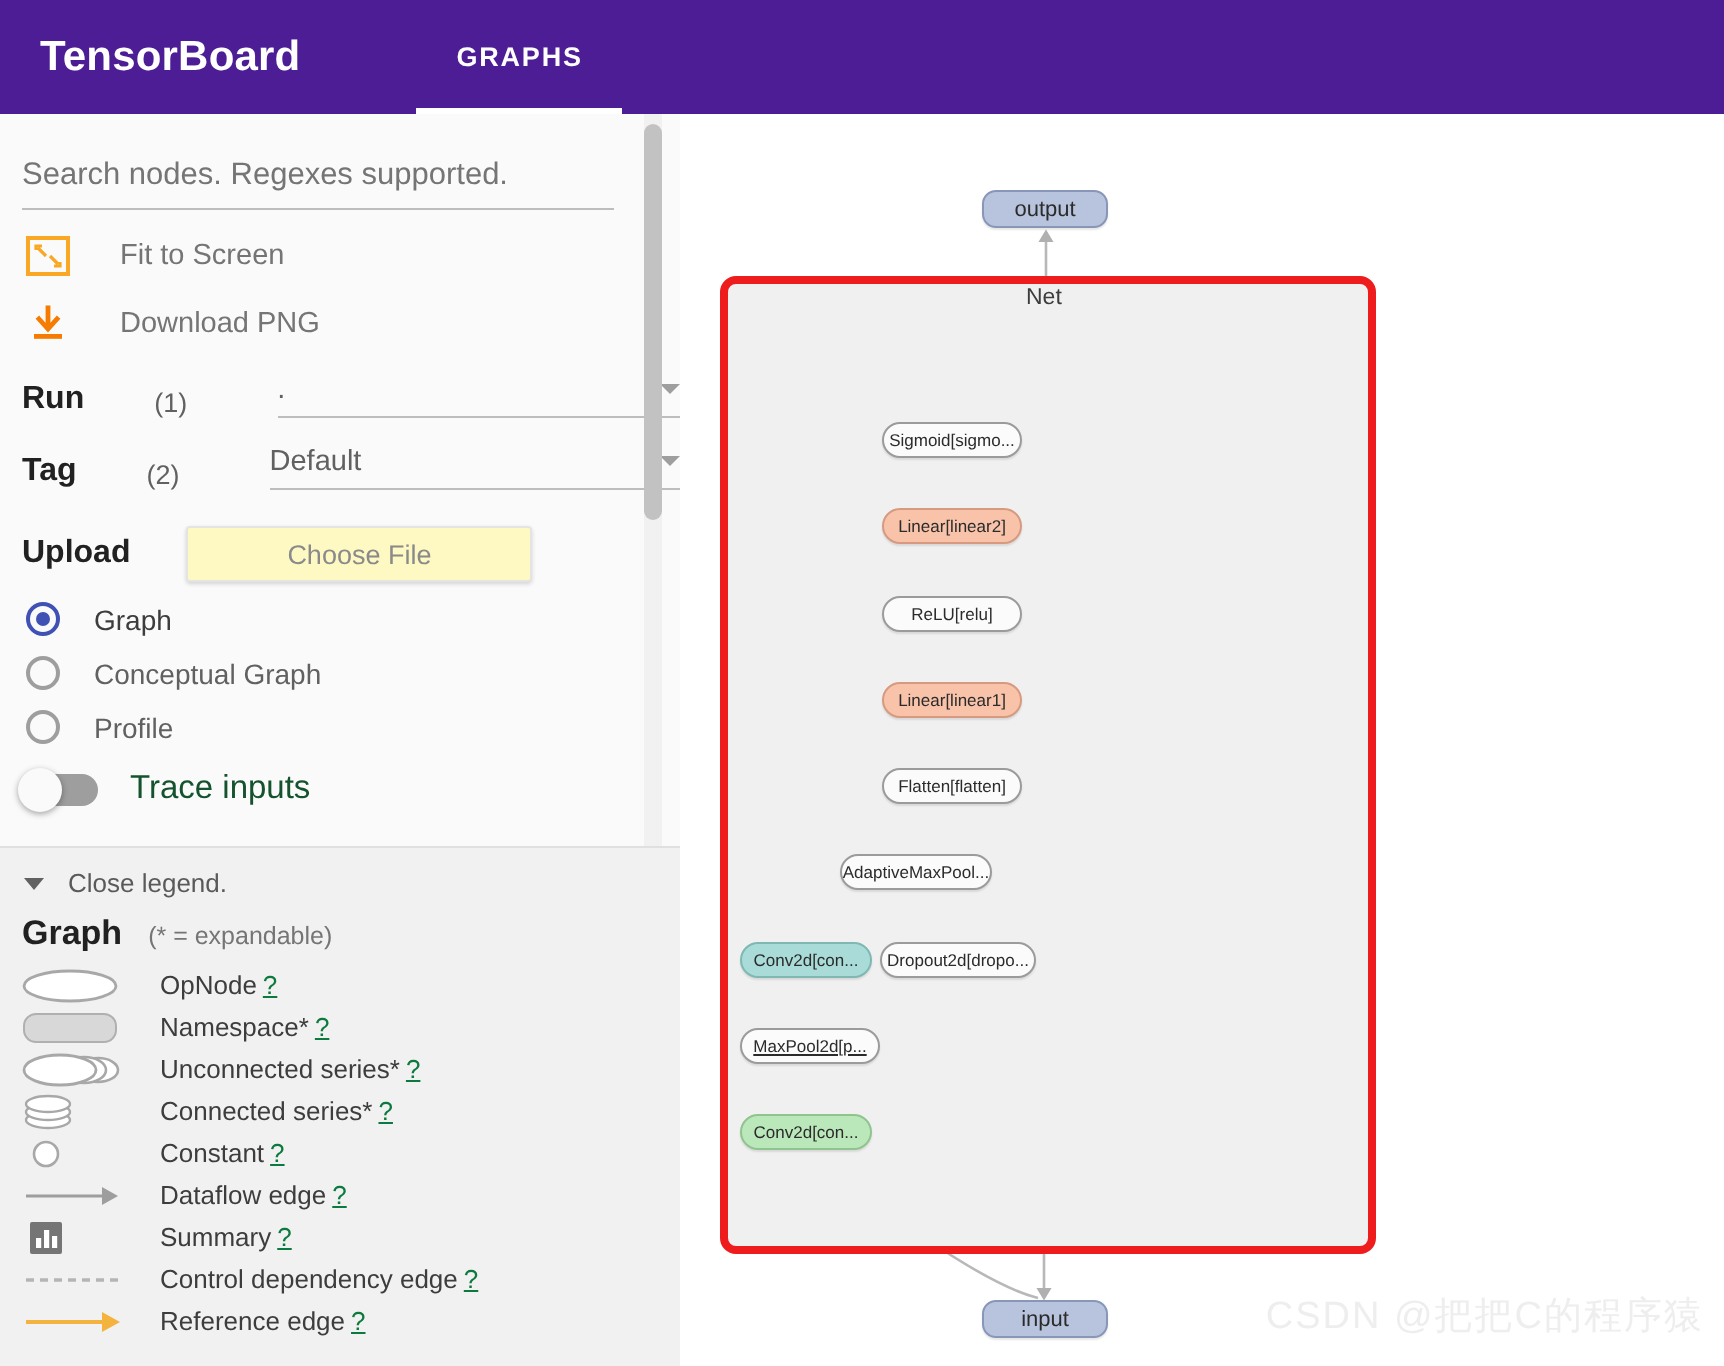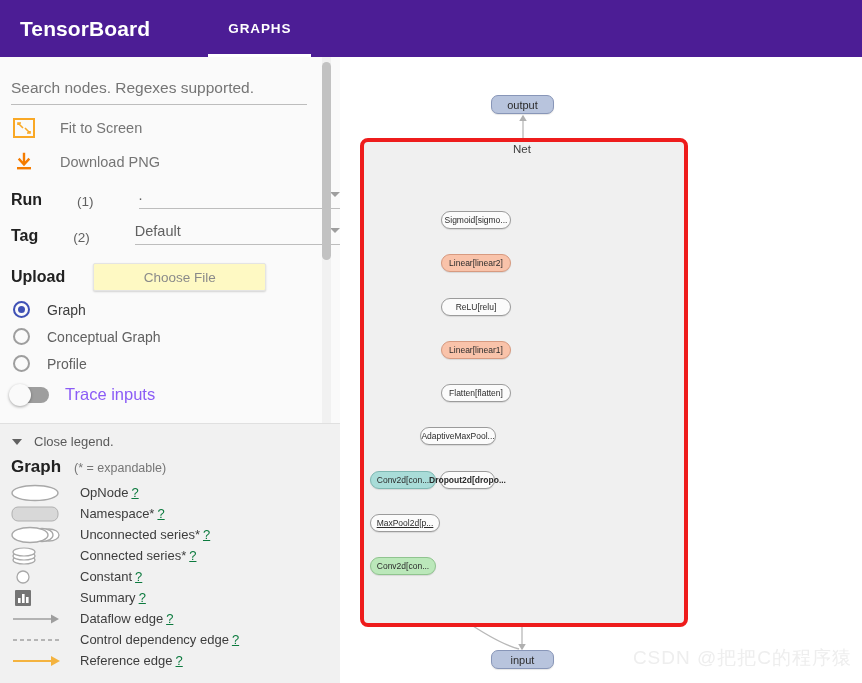--- a/index.html
+++ b/index.html
@@ -179,21 +179,21 @@
     margin-right: 16px;
     flex: none;
   }
   .toggle-knob {
     position: absolute; left: -2px; top: -3px;
     width: 22px; height: 22px;
     border-radius: 50%;
     background: #fafafa;
     box-shadow: 0 1px 3px rgba(0,0,0,0.35);
   }
-  .toggle-label { font-size: 16.5px; color: #8b5cf6; }
+  .toggle-label { font-size: 16.5px; color: #14532d; }
 
   
   .legend {
     position: absolute; top: 366px; left: 0;
     width: 340px; height: 260px;
     background: #f1f1f1;
     border-top: 1px solid #e0e0e0;
     padding: 10px 0 0 0;
     overflow: hidden;
   }
@@ -437,37 +437,37 @@
           <svg width="52" height="20" viewBox="0 0 52 20">
             <circle cx="12" cy="10" r="6" fill="#ffffff" stroke="#a8a8a8" stroke-width="1.3"></circle>
           </svg>
         </span>
         <span class="legend-text"><span>Constant</span><span class="qmark">?</span></span>
       </div>
 
       <div class="legend-item">
         <span class="legend-glyph">
           <svg width="52" height="20" viewBox="0 0 52 20">
+            <line x1="2" y1="10" x2="40" y2="10" stroke="#9e9e9e" stroke-width="1.6"></line>
+            <path d="M40 5.5 L48 10 L40 14.5 Z" fill="#9e9e9e"></path>
+          </svg>
+        </span>
+        <span class="legend-text"><span>Dataflow edge</span><span class="qmark">?</span></span>
+      </div>
+
+      <div class="legend-item">
+        <span class="legend-glyph">
+          <svg width="52" height="20" viewBox="0 0 52 20">
             <rect x="4" y="2" width="16" height="16" rx="1" fill="#757575"></rect>
             <rect x="7" y="10" width="2.6" height="5" fill="#ffffff"></rect>
             <rect x="11" y="6" width="2.6" height="9" fill="#ffffff"></rect>
             <rect x="15" y="9" width="2.6" height="6" fill="#ffffff"></rect>
           </svg>
         </span>
         <span class="legend-text"><span>Summary</span><span class="qmark">?</span></span>
-      </div>
-
-      <div class="legend-item">
-        <span class="legend-glyph">
-          <svg width="52" height="20" viewBox="0 0 52 20">
-            <line x1="2" y1="10" x2="40" y2="10" stroke="#9e9e9e" stroke-width="1.6"></line>
-            <path d="M40 5.5 L48 10 L40 14.5 Z" fill="#9e9e9e"></path>
-          </svg>
-        </span>
-        <span class="legend-text"><span>Dataflow edge</span><span class="qmark">?</span></span>
       </div>
 
       <div class="legend-item">
         <span class="legend-glyph">
           <svg width="52" height="20" viewBox="0 0 52 20">
             <line x1="2" y1="10" x2="48" y2="10" stroke="#b5b5b5" stroke-width="1.8" stroke-dasharray="4,3"></line>
           </svg>
         </span>
         <span class="legend-text"><span>Control dependency edge</span><span class="qmark">?</span></span>
       </div>
@@ -530,21 +530,21 @@
 
     <div id="nodes">
         <div class="node io" style="left: 150px; top: 38px; width: 63px; height: 19px;">output</div>
         <div class="node " style="left: 100px; top: 154px; width: 70px; height: 18px;">Sigmoid[sigmo...</div>
         <div class="node linear" style="left: 100px; top: 197px; width: 70px; height: 18px;">Linear[linear2]</div>
         <div class="node " style="left: 100px; top: 241px; width: 70px; height: 18px;">ReLU[relu]</div>
         <div class="node linear" style="left: 100px; top: 284px; width: 70px; height: 18px;">Linear[linear1]</div>
         <div class="node " style="left: 100px; top: 327px; width: 70px; height: 18px;">Flatten[flatten]</div>
         <div class="node " style="left: 79px; top: 370px; width: 76px; height: 18px;">AdaptiveMaxPool...</div>
         <div class="node conv-a" style="left: 29px; top: 414px; width: 66px; height: 18px;">Conv2d[con...</div>
-        <div class="node " style="left: 99px; top: 414px; width: 55px; height: 18px; font-weight: bold;">Dropout2d[dropo...</div>
+        <div class="node " style="left: 99px; top: 414px; width: 78px; height: 18px;">Dropout2d[dropo...</div>
         <div class="node " style="left: 29px; top: 457px; width: 70px; height: 18px; text-decoration: underline;">MaxPool2d[p...</div>
         <div class="node conv-b" style="left: 29px; top: 500px; width: 66px; height: 18px;">Conv2d[con...</div>
         <div class="node io" style="left: 150px; top: 593px; width: 63px; height: 19px;">input</div>
       </div>
 
     <div class="watermark">CSDN @把把C的程序猿</div>
   </div>
 
 </div>
 

